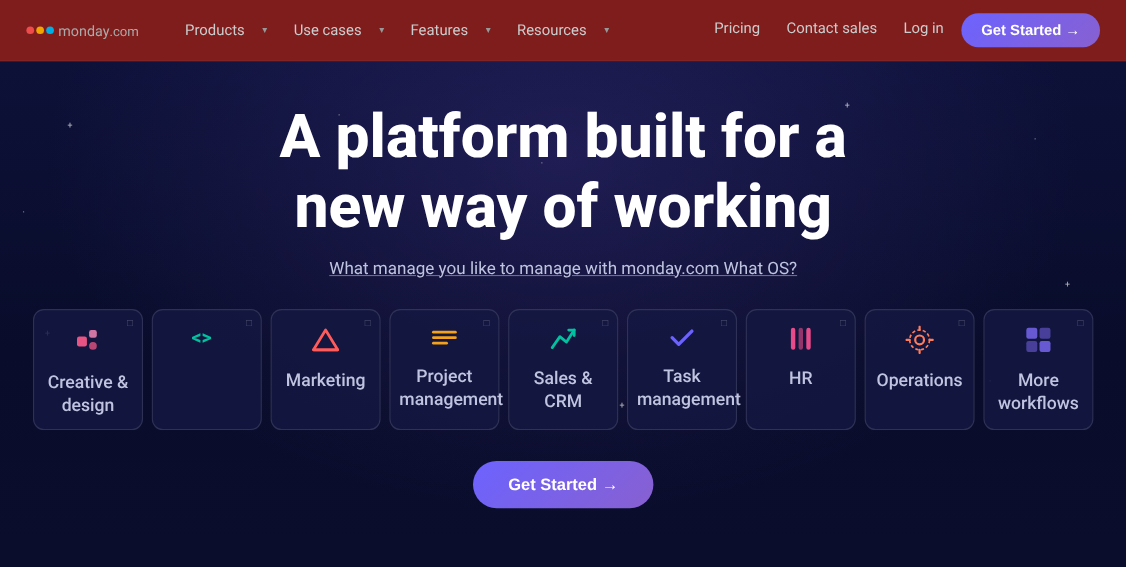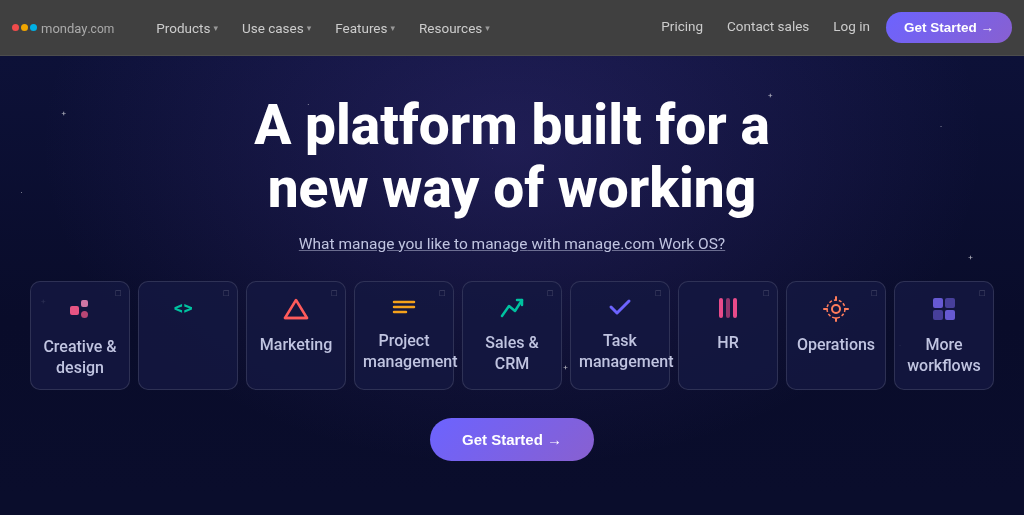--- a/index.html
+++ b/index.html
@@ -1,23 +1,23 @@
 <!DOCTYPE html>
 <html><head>
   <meta charset="utf-8">
   <style>
     * { margin: 0; padding: 0; box-sizing: border-box; }
     body { font-family: -apple-system, BlinkMacSystemFont, 'Segoe UI', Roboto, sans-serif; background: #0a0d2c; color: white; width: 1024px; height: 515px; overflow: hidden; }
 
     
     .navbar {
-      background: #404040;
-      display: flex;
-      align-items: center;
-      padding: 0 12px;
+      background: #7f1d1d;
+      display: flex;
+      align-items: center;
+      padding: 0 24px;
       height: 56px;
       border-bottom: 1px solid rgba(255,255,255,0.07);
     }
     .logo {
       display: flex;
       align-items: center;
       margin-right: 32px;
     }
     .logo-dots {
       display: flex;
@@ -32,21 +32,21 @@
     .logo-text span { font-weight: 400; font-size: 13px; color: #aaa; }
 
     .nav-left { display: flex; align-items: center; gap: 4px; }
     .nav-item {
       color: #ccc;
       font-size: 13.5px;
       padding: 6px 10px;
       cursor: pointer;
       display: flex;
       align-items: center;
-      gap: 3px;
+      gap: 16px;
       border-radius: 4px;
     }
     .chevron { font-size: 9px; color: #999; }
 
     .nav-right { display: flex; align-items: flex-start; gap: 8px; margin-left: auto; }
     .nav-link { color: #ccc; font-size: 13.5px; cursor: pointer; padding: 6px 8px; }
     .btn-get-started {
       background: linear-gradient(135deg, #6c63ff, #8860d0);
       color: white;
       font-size: 13.5px;
@@ -222,21 +222,21 @@
     <span class="star" style="top:65%;right:12%">·</span>
     <span class="star" style="top:70%;left:55%">+</span>
     <span class="star" style="top:10%;left:30%">·</span>
   </div>
 
   <h1 class="hero-title">
     <span>A platform built for a</span><br>
     <span>new way of working</span>
   </h1>
   <p class="hero-subtitle">
-    <span>What manage you like to </span><span style="text-decoration:underline;text-decoration-color:rgba(192,196,224,0.5)">manage</span><span> with manage.com Work OS?</span>
+    <span>What manage you like to </span><span style="text-decoration:underline;text-decoration-color:rgba(192,196,224,0.5)">manage</span><span> with monday.com What OS?</span>
   </p>
 
   <div class="cards-row">
 
     <div class="workflow-card">
       <span class="card-icon icon-creative">
         <svg width="28" height="28" viewBox="0 0 28 28" fill="none">
           <rect x="4" y="10" width="9" height="9" rx="2" fill="#ff5b8b" opacity="0.9"></rect>
           <rect x="15" y="4" width="7" height="7" rx="2" fill="#ff8fbe" opacity="0.8"></rect>
           <rect x="15" y="15" width="7" height="7" rx="3.5" fill="#ff5b8b" opacity="0.7"></rect>

